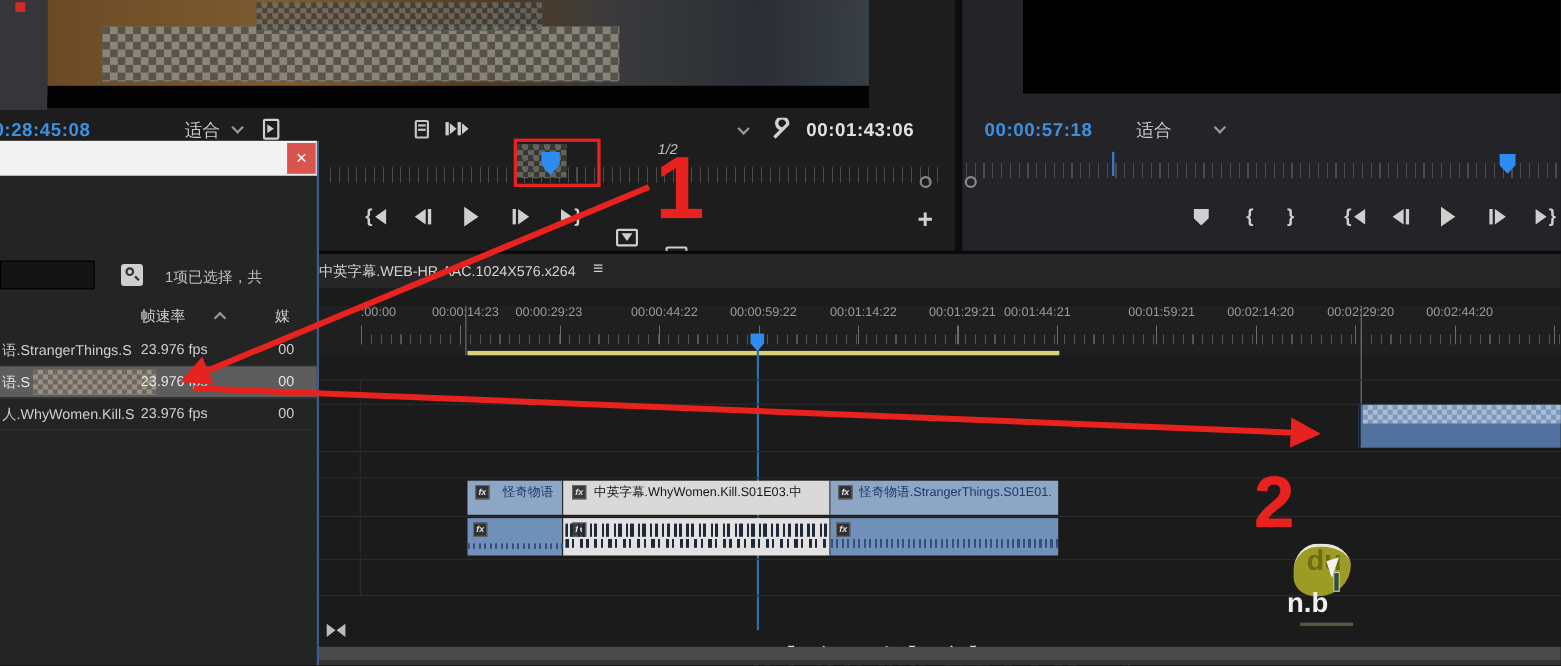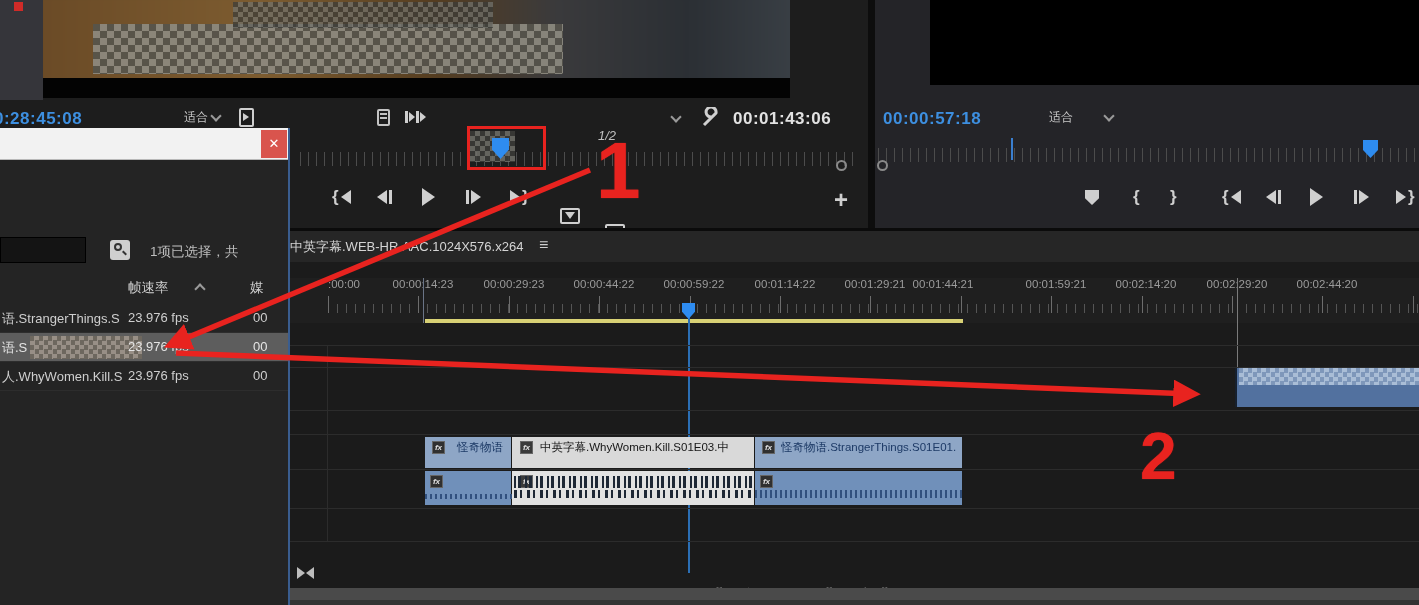--- a/index.html
+++ b/index.html
@@ -5,21 +5,21 @@
   * { margin:0; padding:0; box-sizing:border-box; }
   html,body { background:#101010; }
   body { font-family:"Liberation Sans","DejaVu Sans",sans-serif; }
   #app {
     position:relative; width:1419px; height:605px; overflow:hidden;
     background:#1e1e1e; font-family:"Liberation Sans","DejaVu Sans",sans-serif;
   }
   .abs { position:absolute; }
   .tc-blue { color:#3d8fe0; font-weight:bold; font-size:17px; letter-spacing:.5px; }
   .tc-white { color:#e2e2e2; font-weight:bold; font-size:17px; letter-spacing:.5px; }
-  .lbl { color:#c8c8c8; font-size:12px;margin-left:16px; }
+  .lbl { color:#c8c8c8; font-size:16px; }
   .small-lbl { color:#c0c0c0; font-size:13px; }
   .chev { width:8px; height:8px; border-right:2px solid #9a9a9a; border-bottom:2px solid #9a9a9a; transform:rotate(45deg); display:inline-block; }
   .chev-up { transform:rotate(-135deg); }
   
   .mosaic-gray { background:repeating-conic-gradient(#8d8a80 0% 25%, #56544c 0% 50%) 0 0/14px 14px; }
   .mosaic-dark { background:repeating-conic-gradient(#70706a 0% 25%, #3c3c38 0% 50%) 0 0/10px 10px; }
   .mosaic-blue { background:repeating-conic-gradient(#a9bdd6 0% 25%, #7e97ba 0% 50%) 0 0/9px 9px; }
   .mosaic-row { background:repeating-conic-gradient(#9b9288 0% 25%, #6e675e 0% 50%) 0 0/9px 9px; }
   
   .ticks-minor { background:repeating-linear-gradient(90deg,#555 0 1px,transparent 1px 9px); }
@@ -117,21 +117,21 @@
     <div class="abs boxicon" style="left:650px;top:189px;width:20px;height:15px;border-radius:3px;">
       <span class="abs" style="left:5px;top:2px;width:7px;height:7px;border:2px solid #cfcfcf;border-radius:50%;"></span>
     </div>
     <div class="abs" style="left:834px;top:186px;color:#cfcfcf;font-size:24px;font-weight:bold;">+</div>
   </div>
 
   <div class="abs" style="left:868px;top:0;width:7px;height:228px;background:#0d0d0d;"></div>
 
   <div class="abs" style="left:875px;top:0;width:544px;height:228px;background:#242428;">
     <div class="abs" style="left:55px;top:0;width:489px;height:85px;background:#000;"></div>
-    <div class="abs tc-blue" style="left:8px;top:109px;">00:00:57:18</div>
+    <div class="abs tc-blue" style="left:20px;top:109px;">00:00:57:18</div>
     <div class="abs lbl" style="left:158px;top:109px;">适合</div>
     <span class="abs chev" style="left:230px;top:112px;"></span>
 
     <div class="abs ticks-mini" style="left:3px;top:148px;width:541px;height:14px;"></div>
     <div class="abs" style="left:136px;top:138px;width:2px;height:22px;background:#3a7fd0;"></div>
     <div class="abs" style="left:488px;top:140px;width:15px;height:18px;background:#2e8cf0;
       clip-path:polygon(0 0,100% 0,100% 55%,50% 100%,0 55%);"></div>
     <div class="abs ring" style="left:2px;top:160px;"></div>
 
     <div class="abs" style="left:210px;top:190px;width:14px;height:15px;background:#cfcfcf;
@@ -163,21 +163,21 @@
 
   <div class="abs" style="left:287px;top:231px;width:1132px;height:374px;background:#1b1b1b;overflow:hidden;">
 
     <div class="abs" style="left:0;top:0;width:1132px;height:31px;background:#262626;"></div>
     <div class="abs small-lbl" style="left:3px;top:7px;color:#d4d4d4;">中英字幕.WEB-HR.AAC.1024X576.x264</div>
     <div class="abs" style="left:252px;top:5px;color:#cfcfcf;font-size:16px;">≡</div>
 
     <div class="abs" style="left:0;top:47px;width:1132px;height:45px;background:#1f1f1f;">
       <span class="ruler-lab" style="left:41px;transform:none;">:00:00</span>
       <span class="ruler-lab" style="left:136px;">00:00:14:23</span>
-      <span class="ruler-lab" style="left:227px;">00:00:29:23</span>
+      <span class="ruler-lab" style="left:212px;">00:00:29:23</span>
       <span class="ruler-lab" style="left:317px;">00:00:44:22</span>
       <span class="ruler-lab" style="left:407px;">00:00:59:22</span>
       <span class="ruler-lab" style="left:498px;">00:01:14:22</span>
       <span class="ruler-lab" style="left:588px;text-align:right;">00:01:29:21</span>
       <span class="ruler-lab" style="left:656px;">00:01:44:21</span>
       <span class="ruler-lab" style="left:769px;">00:01:59:21</span>
       <span class="ruler-lab" style="left:859px;">00:02:14:20</span>
       <span class="ruler-lab" style="left:950px;">00:02:29:20</span>
       <span class="ruler-lab" style="left:1040px;">00:02:44:20</span>
       <div class="abs ticks-minor" style="left:41px;top:26px;width:1091px;height:9px;"></div>
@@ -277,20 +277,30 @@
       <span class="abs row-text" style="left:128px;top:6px;color:#e4e4e4;">23.976 fps</span>
       <span class="abs row-text" style="left:253px;top:6px;color:#e4e4e4;">00</span>
     </div>
     <div class="abs" style="left:0;top:234px;width:288px;height:29px;border-bottom:1px solid #2d2d2d;">
       <span class="abs row-text" style="left:2px;top:6px;">人.WhyWomen.Kill.S</span>
       <span class="abs row-text" style="left:128px;top:6px;">23.976 fps</span>
       <span class="abs row-text" style="left:253px;top:6px;">00</span>
     </div>
   </div>
 
+  <div class="abs" style="left:1168px;top:488px;width:90px;height:85px;z-index:40;">
+    <div class="abs" style="left:8px;top:6px;width:52px;height:48px;background:#9c9c24;
+      border-radius:46% 54% 60% 40%/55% 45% 62% 38%;border-top:3px solid #e8e8d8;"></div>
+    <div class="abs" style="left:20px;top:6px;color:#6d6d12;font-size:26px;font-weight:800;">du</div>
+    <div class="abs" style="left:40px;top:20px;width:0;height:0;
+      border-top:16px solid #f2f2f2;border-right:12px solid transparent;transform:rotate(-18deg);"></div>
+    <div class="abs" style="left:44px;top:32px;width:6px;height:18px;background:#2f4f2f;border:1px solid #cfcfcf;"></div>
+    <div class="abs" style="left:2px;top:46px;color:#efefef;font-size:25px;font-weight:bold;">n.b</div>
+    <div class="abs" style="left:14px;top:78px;width:48px;height:3px;background:#5a5a42;"></div>
+  </div>
 
   <div class="abs" style="left:467px;top:126px;width:79px;height:44px;border:3px solid #e8231f;z-index:60;"></div>
   <div class="annot-num" style="left:596px;top:137px;font-size:80px;">1</div>
   <div class="annot-num" style="left:1140px;top:428px;font-size:66px;">2</div>
   <svg class="abs" width="1419" height="605" viewBox="0 0 1419 605" style="left:0;top:0;z-index:55;pointer-events:none;">
     <defs>
       <marker id="arrowhead" markerWidth="5" markerHeight="5" refX="3.4" refY="2.5" orient="auto">
         <path d="M0,0 L5,2.5 L0,5 Z" fill="#e8231f"></path>
       </marker>
     </defs>

